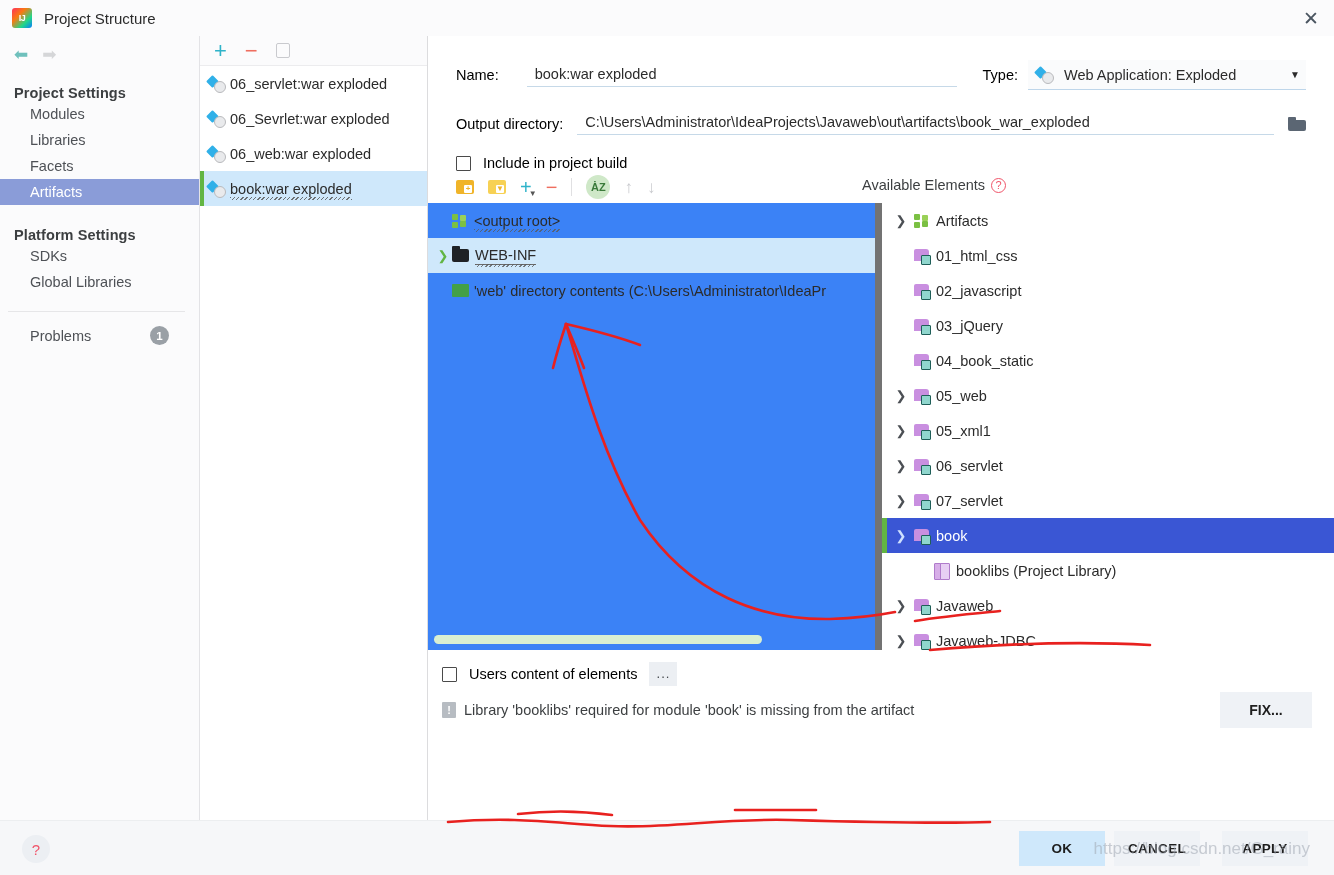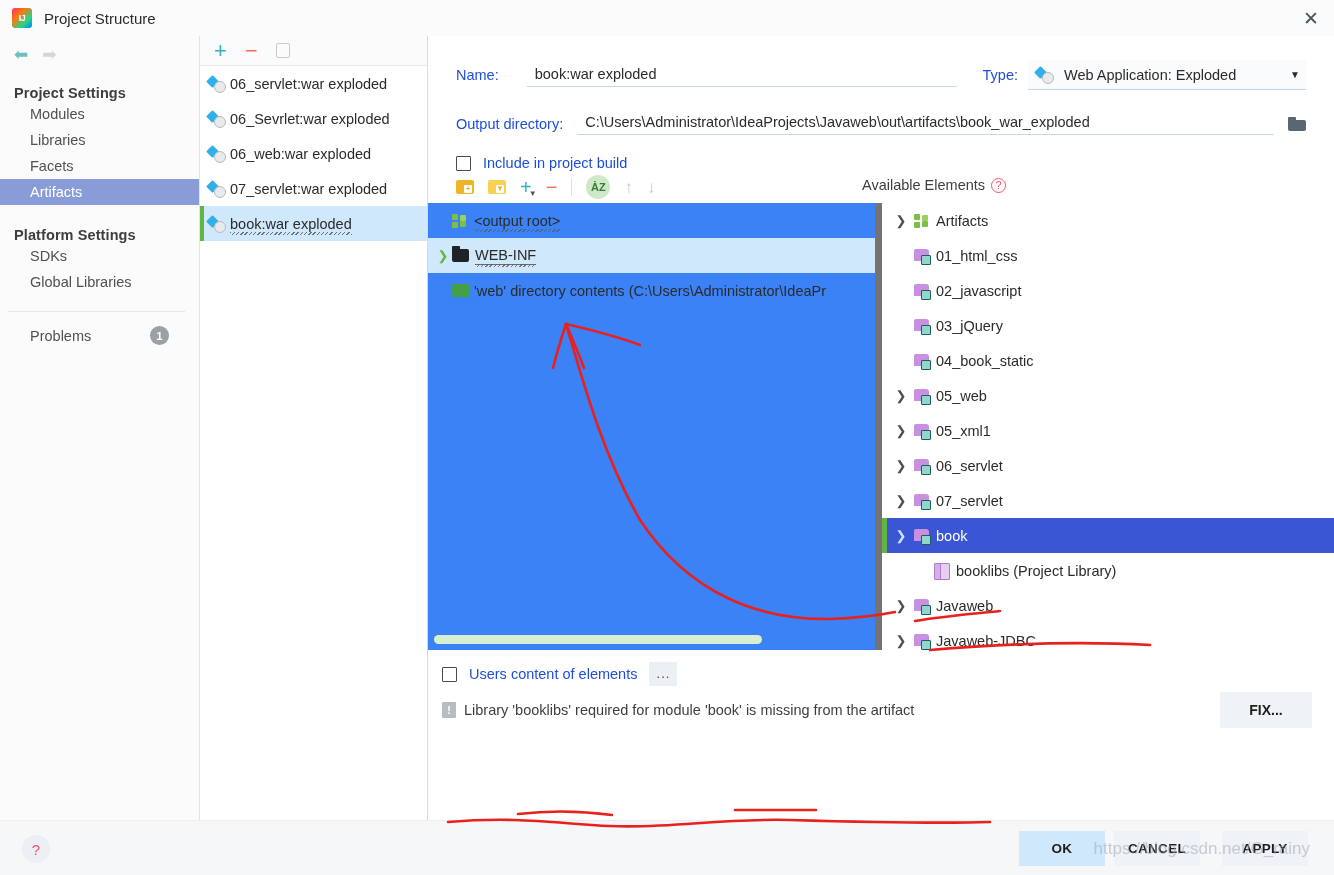--- a/index.html
+++ b/index.html
@@ -111,21 +111,21 @@
     opacity:.85;
   }
 
   
   .detail {
     position:absolute; left:428px; top:36px; width:906px; height:784px;
     background:#ffffff;
   }
   .field-row { display:flex; align-items:center; padding:0 28px; }
 
-  .lbl-form { font-size:14.5px; color:#1d4ed8; }
+  .lbl-form { font-size:14.5px; color:#000000; }
   .underline-input {
     border:0; border-bottom:1px solid #c6d9e8; background:transparent;
     font-family:"Liberation Sans", sans-serif; font-size:14.5px; color:#2b2b2b;
     padding:2px 4px 4px 8px; outline:none;
   }
   .type-combo {
     display:flex; align-items:center; background:#fafbfc;
     border-bottom:1px solid #bed6ea; height:30px; padding:0 6px 0 8px;
     cursor:pointer; min-width:278px;
   }
@@ -375,24 +375,20 @@
       <span class="art-icon"></span>
       <span class="art-label">06_servlet:war exploded</span>
     </div>
     <div class="art-item">
       <span class="art-icon"></span>
       <span class="art-label">06_Sevrlet:war exploded</span>
     </div>
     <div class="art-item">
       <span class="art-icon"></span>
       <span class="art-label">06_web:war exploded</span>
-    </div>
-    <div class="art-item">
-      <span class="art-icon"></span>
-      <span class="art-label">07_servlet:war exploded</span>
     </div>
     <div class="art-item selected">
       <span class="art-icon"></span>
       <span class="art-label squiggle">book:war exploded</span>
     </div>
   </div>
 
   <div class="detail">
 
     <div class="field-row" style="margin-top:24px;">

